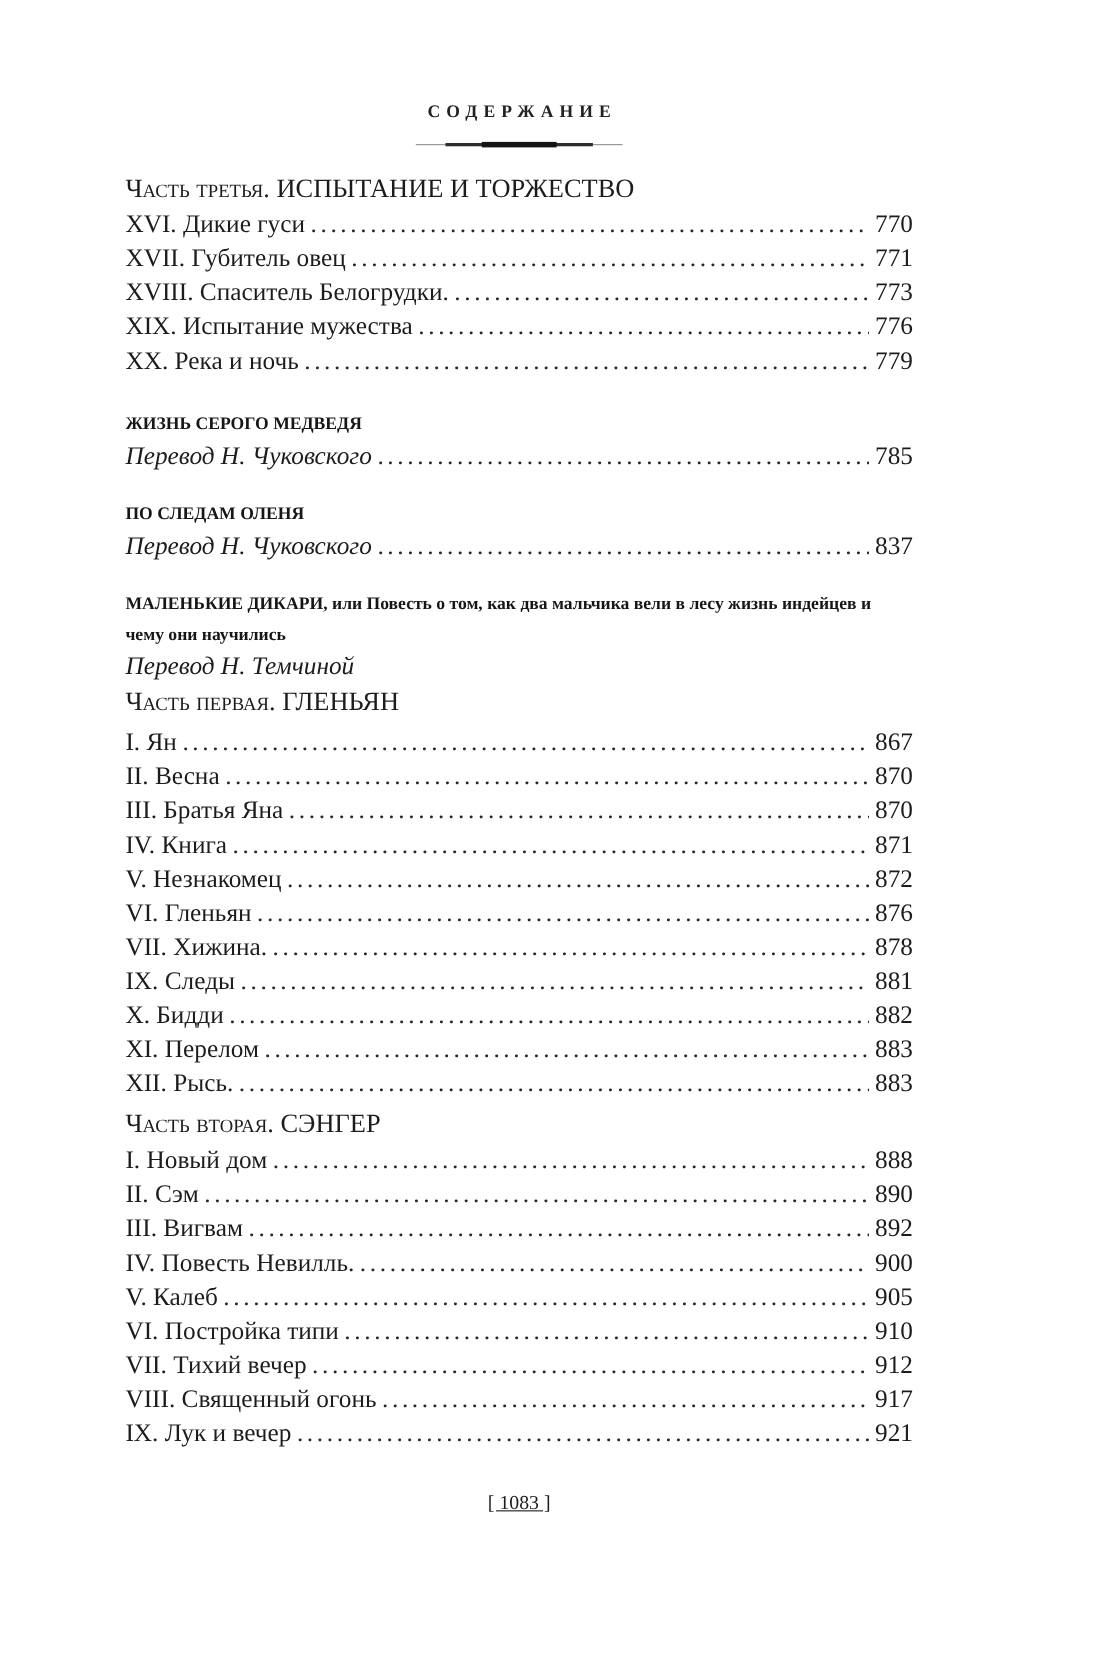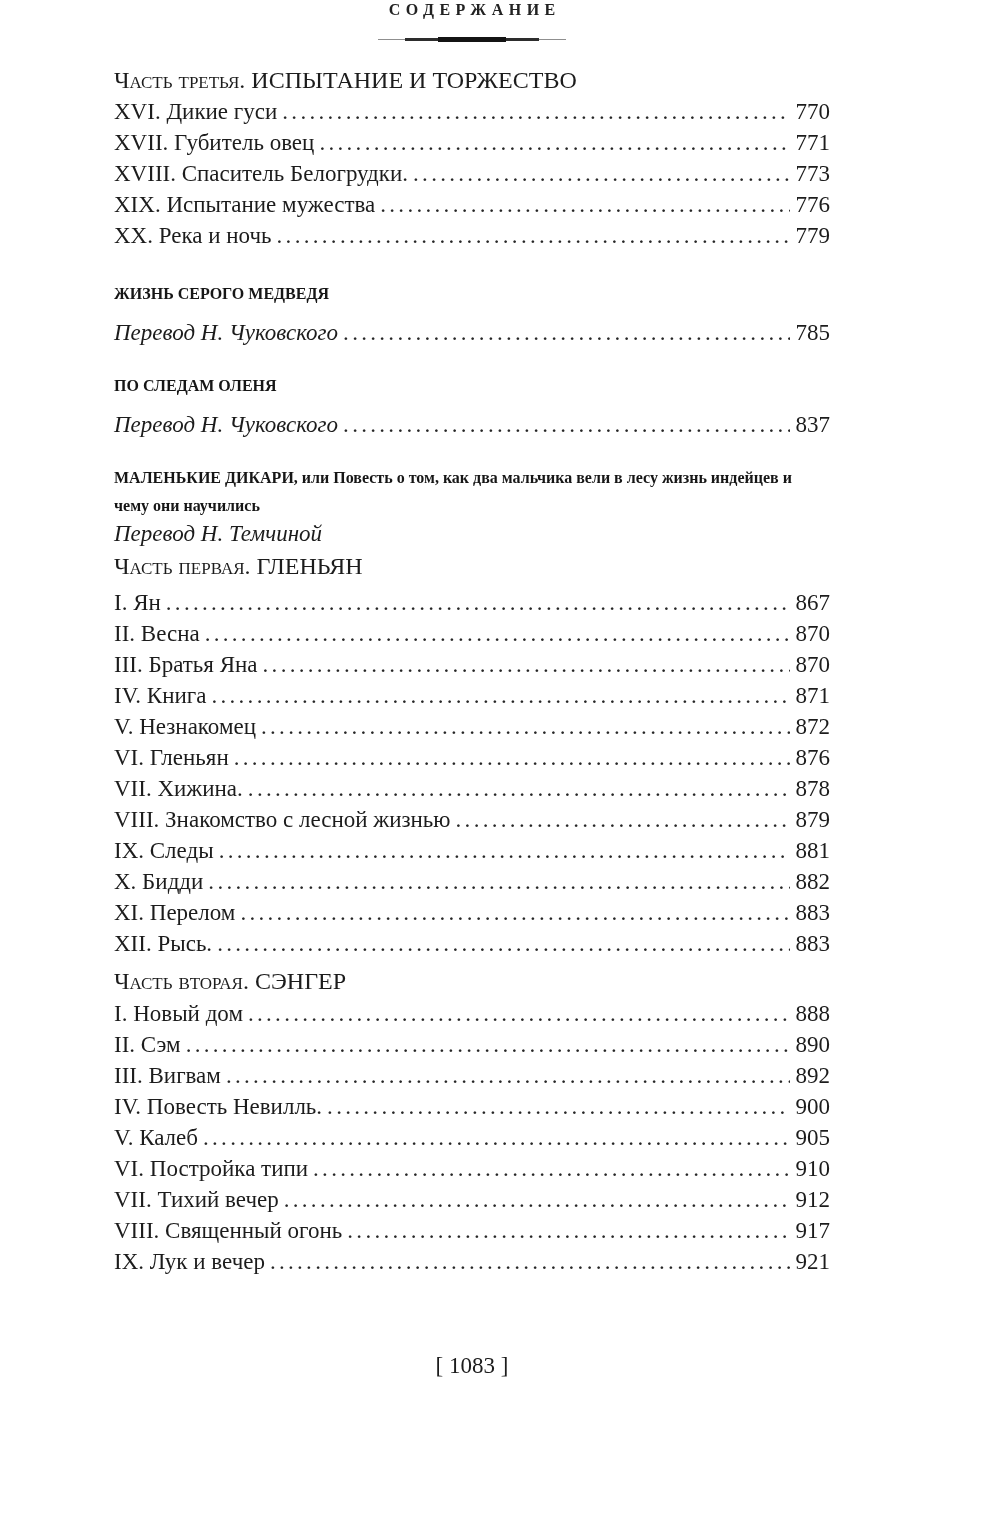--- a/index.html
+++ b/index.html
@@ -11,20 +11,21 @@
     width: 1000px;
     height: 1517px;
     overflow: hidden;
     font-family: "Liberation Serif", "DejaVu Serif", serif;
     color: #1c1c1c;
   }
   .page {
     position: relative;
     width: 716px;
     margin-left: 114px;
+    padding-top: 92px;
     box-sizing: border-box;
     height: 1438px;
   }
   
   .contents-title {
     text-align: center;
     font-size: 16px;
     font-weight: 700;
     letter-spacing: 5.5px;
     text-indent: 5.5px; 
@@ -84,41 +85,42 @@
   }
   
   .book { margin-top: 29px; }
   .book + .book { margin-top: 24px; }
   .book-title {
     font-size: 16px;
     font-weight: 700;
     line-height: 28px;
     color: #161616;
   }
-  .book .toc-row { line-height: 30px; margin-top: 10px; }
+  .book .toc-row { line-height: 30px; }
   .translator .lbl { font-style: italic; }
   .translator-plain {
     font-size: 23px;
     line-height: 27px;
     font-style: italic;
   }
   .part-heading.tight { margin-top: 4px; }
   .toc.after-heading { margin-top: 5px; }
   .part-heading.mid { margin-top: 7px; }
   .toc.part2-list { margin-top: 1px; }
   
   .footer {
     position: absolute;
     left: 0;
     width: 716px;
     top: 1353px;
     text-align: center;
-    font-size: 23px;
+    font-size: 18px;
     line-height: 26px;
     color: #1c1c1c;
+    text-decoration: underline;
   }
 </style>
 </head>
 <body>
 
 <div class="page">
 
   <div class="contents-title">СОДЕРЖАНИЕ</div>
 
   <div class="divider">
@@ -218,25 +220,20 @@
       <span class="lbl">VI. Гленьян</span>
       <span class="dots"></span>
       <span class="pg">876</span>
     </div>
     <div class="toc-row">
       <span class="lbl">VII. Хижина.</span>
       <span class="dots"></span>
       <span class="pg">878</span>
     </div>
     <div class="toc-row">
-      <span class="lbl">VIII. Знакомство с лесной жизнью</span>
-      <span class="dots"></span>
-      <span class="pg">879</span>
-    </div>
-    <div class="toc-row">
       <span class="lbl">IX. Следы</span>
       <span class="dots"></span>
       <span class="pg">881</span>
     </div>
     <div class="toc-row">
       <span class="lbl">X. Бидди</span>
       <span class="dots"></span>
       <span class="pg">882</span>
     </div>
     <div class="toc-row">

